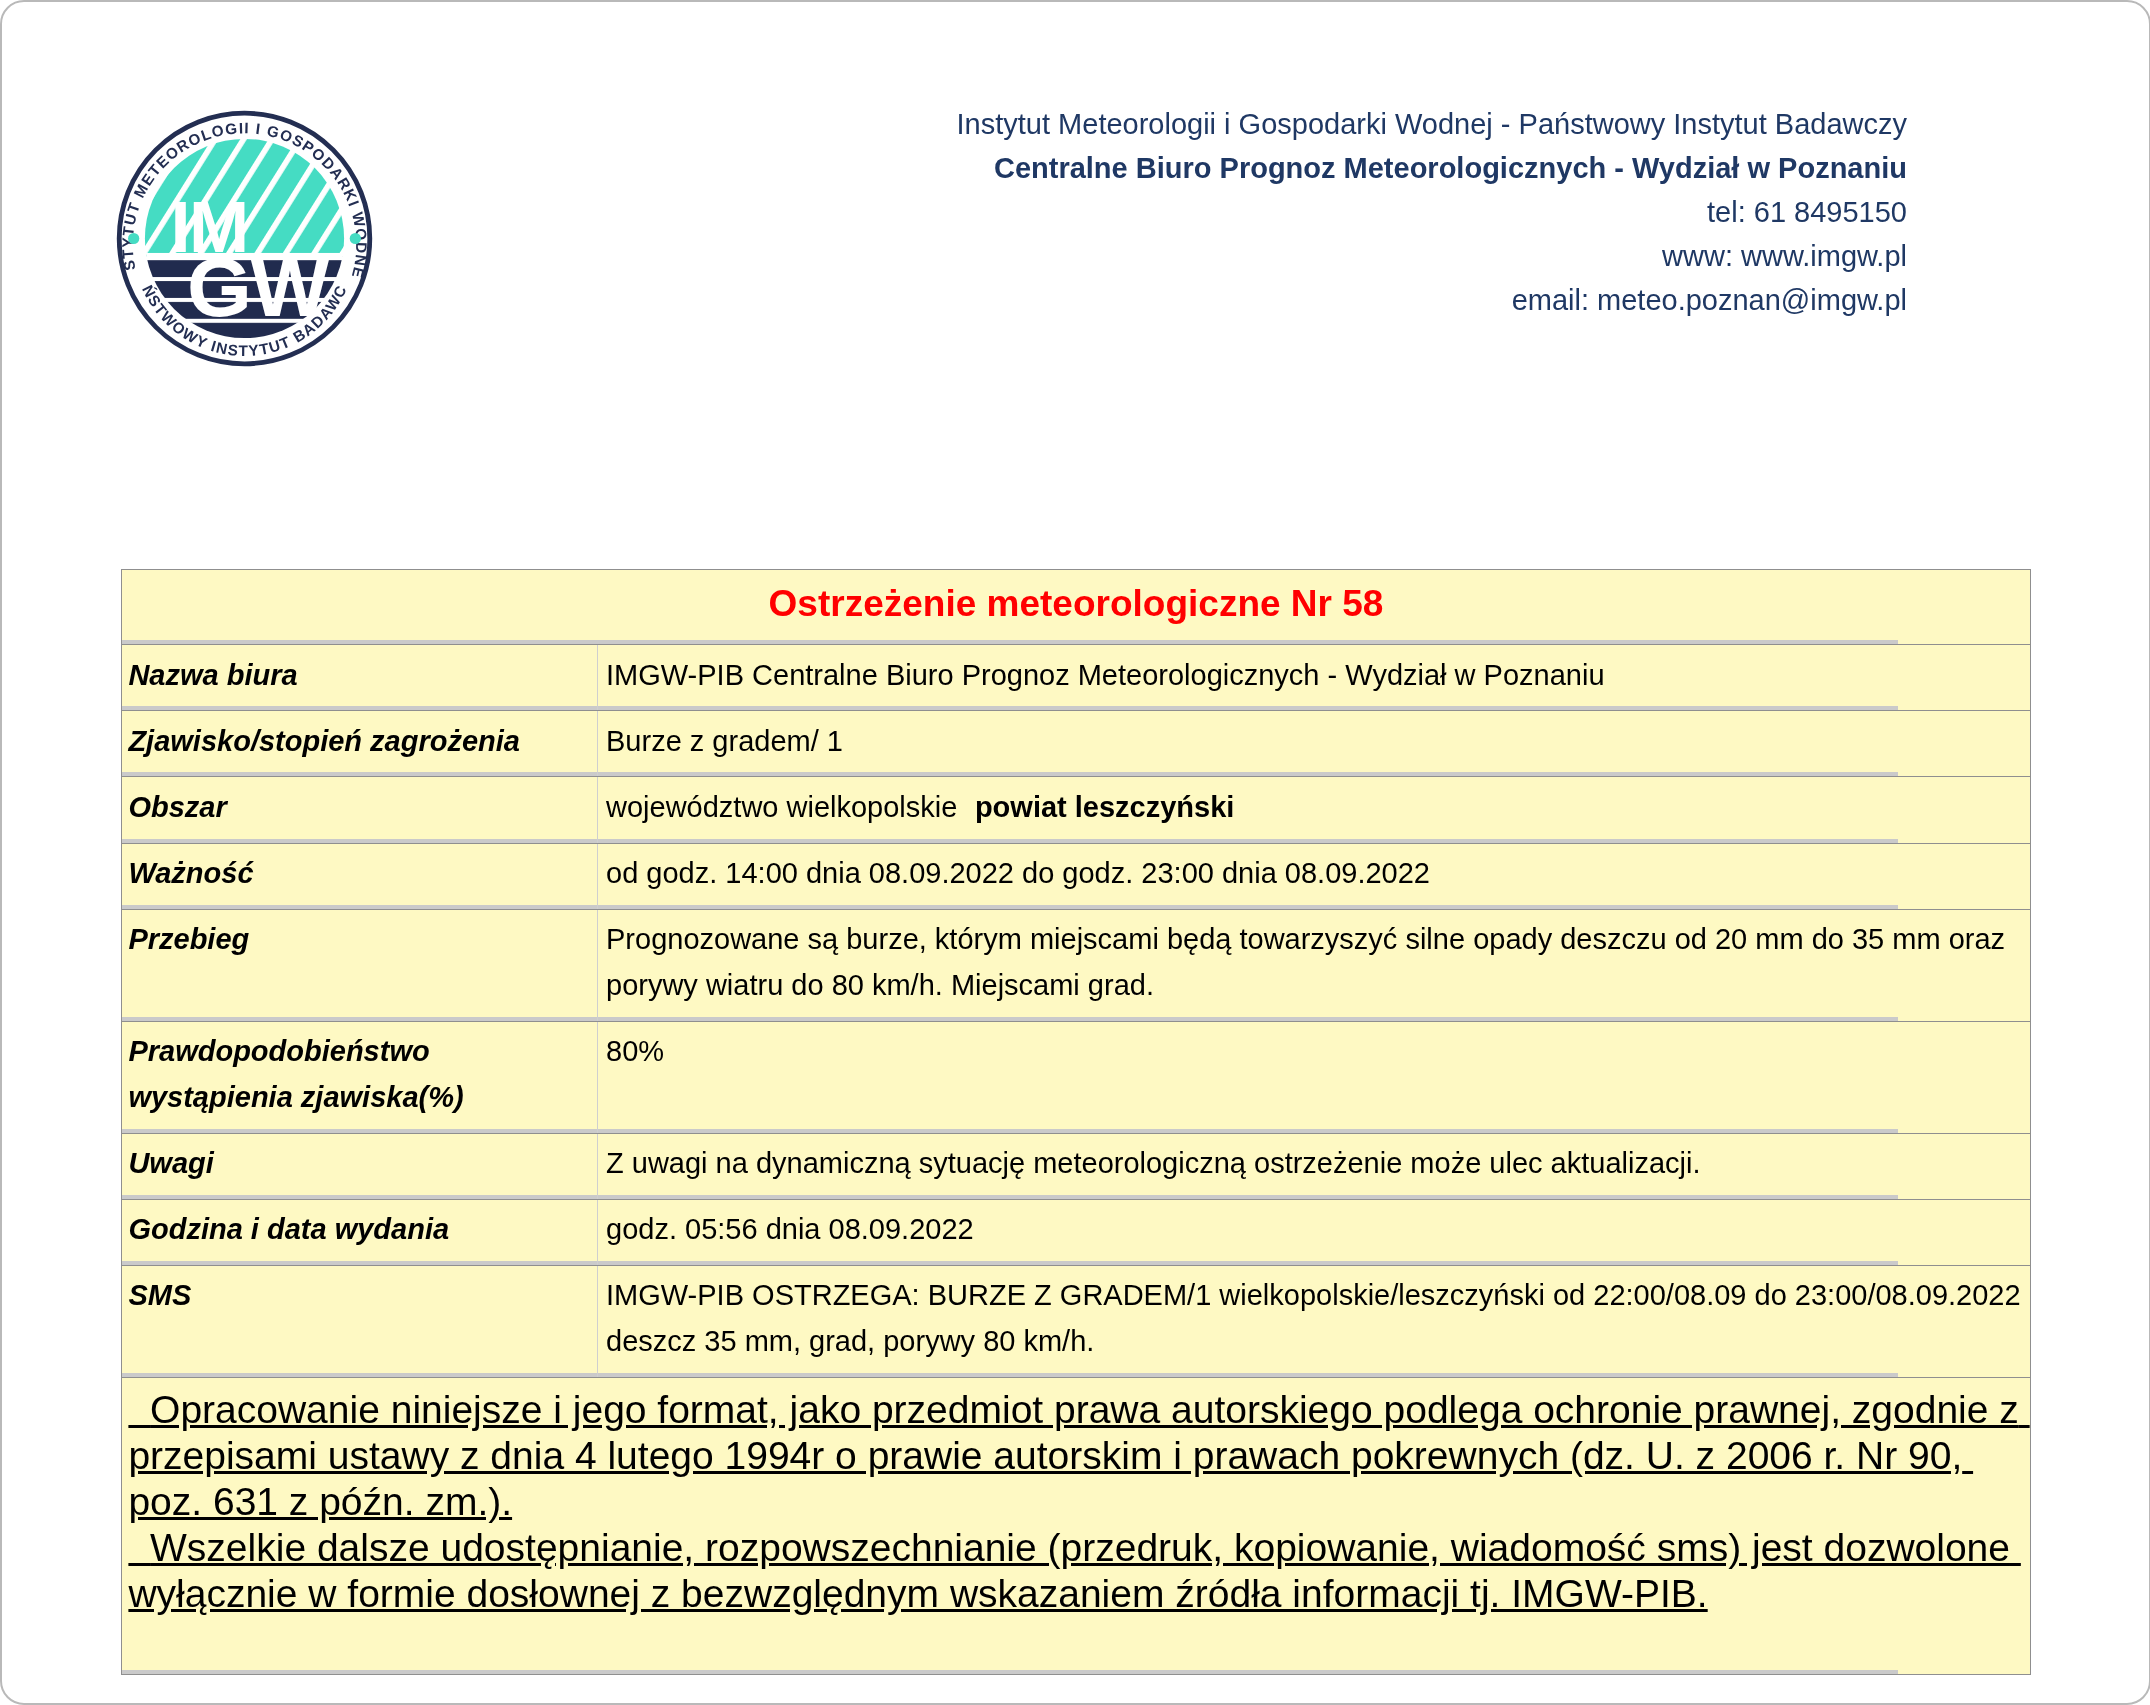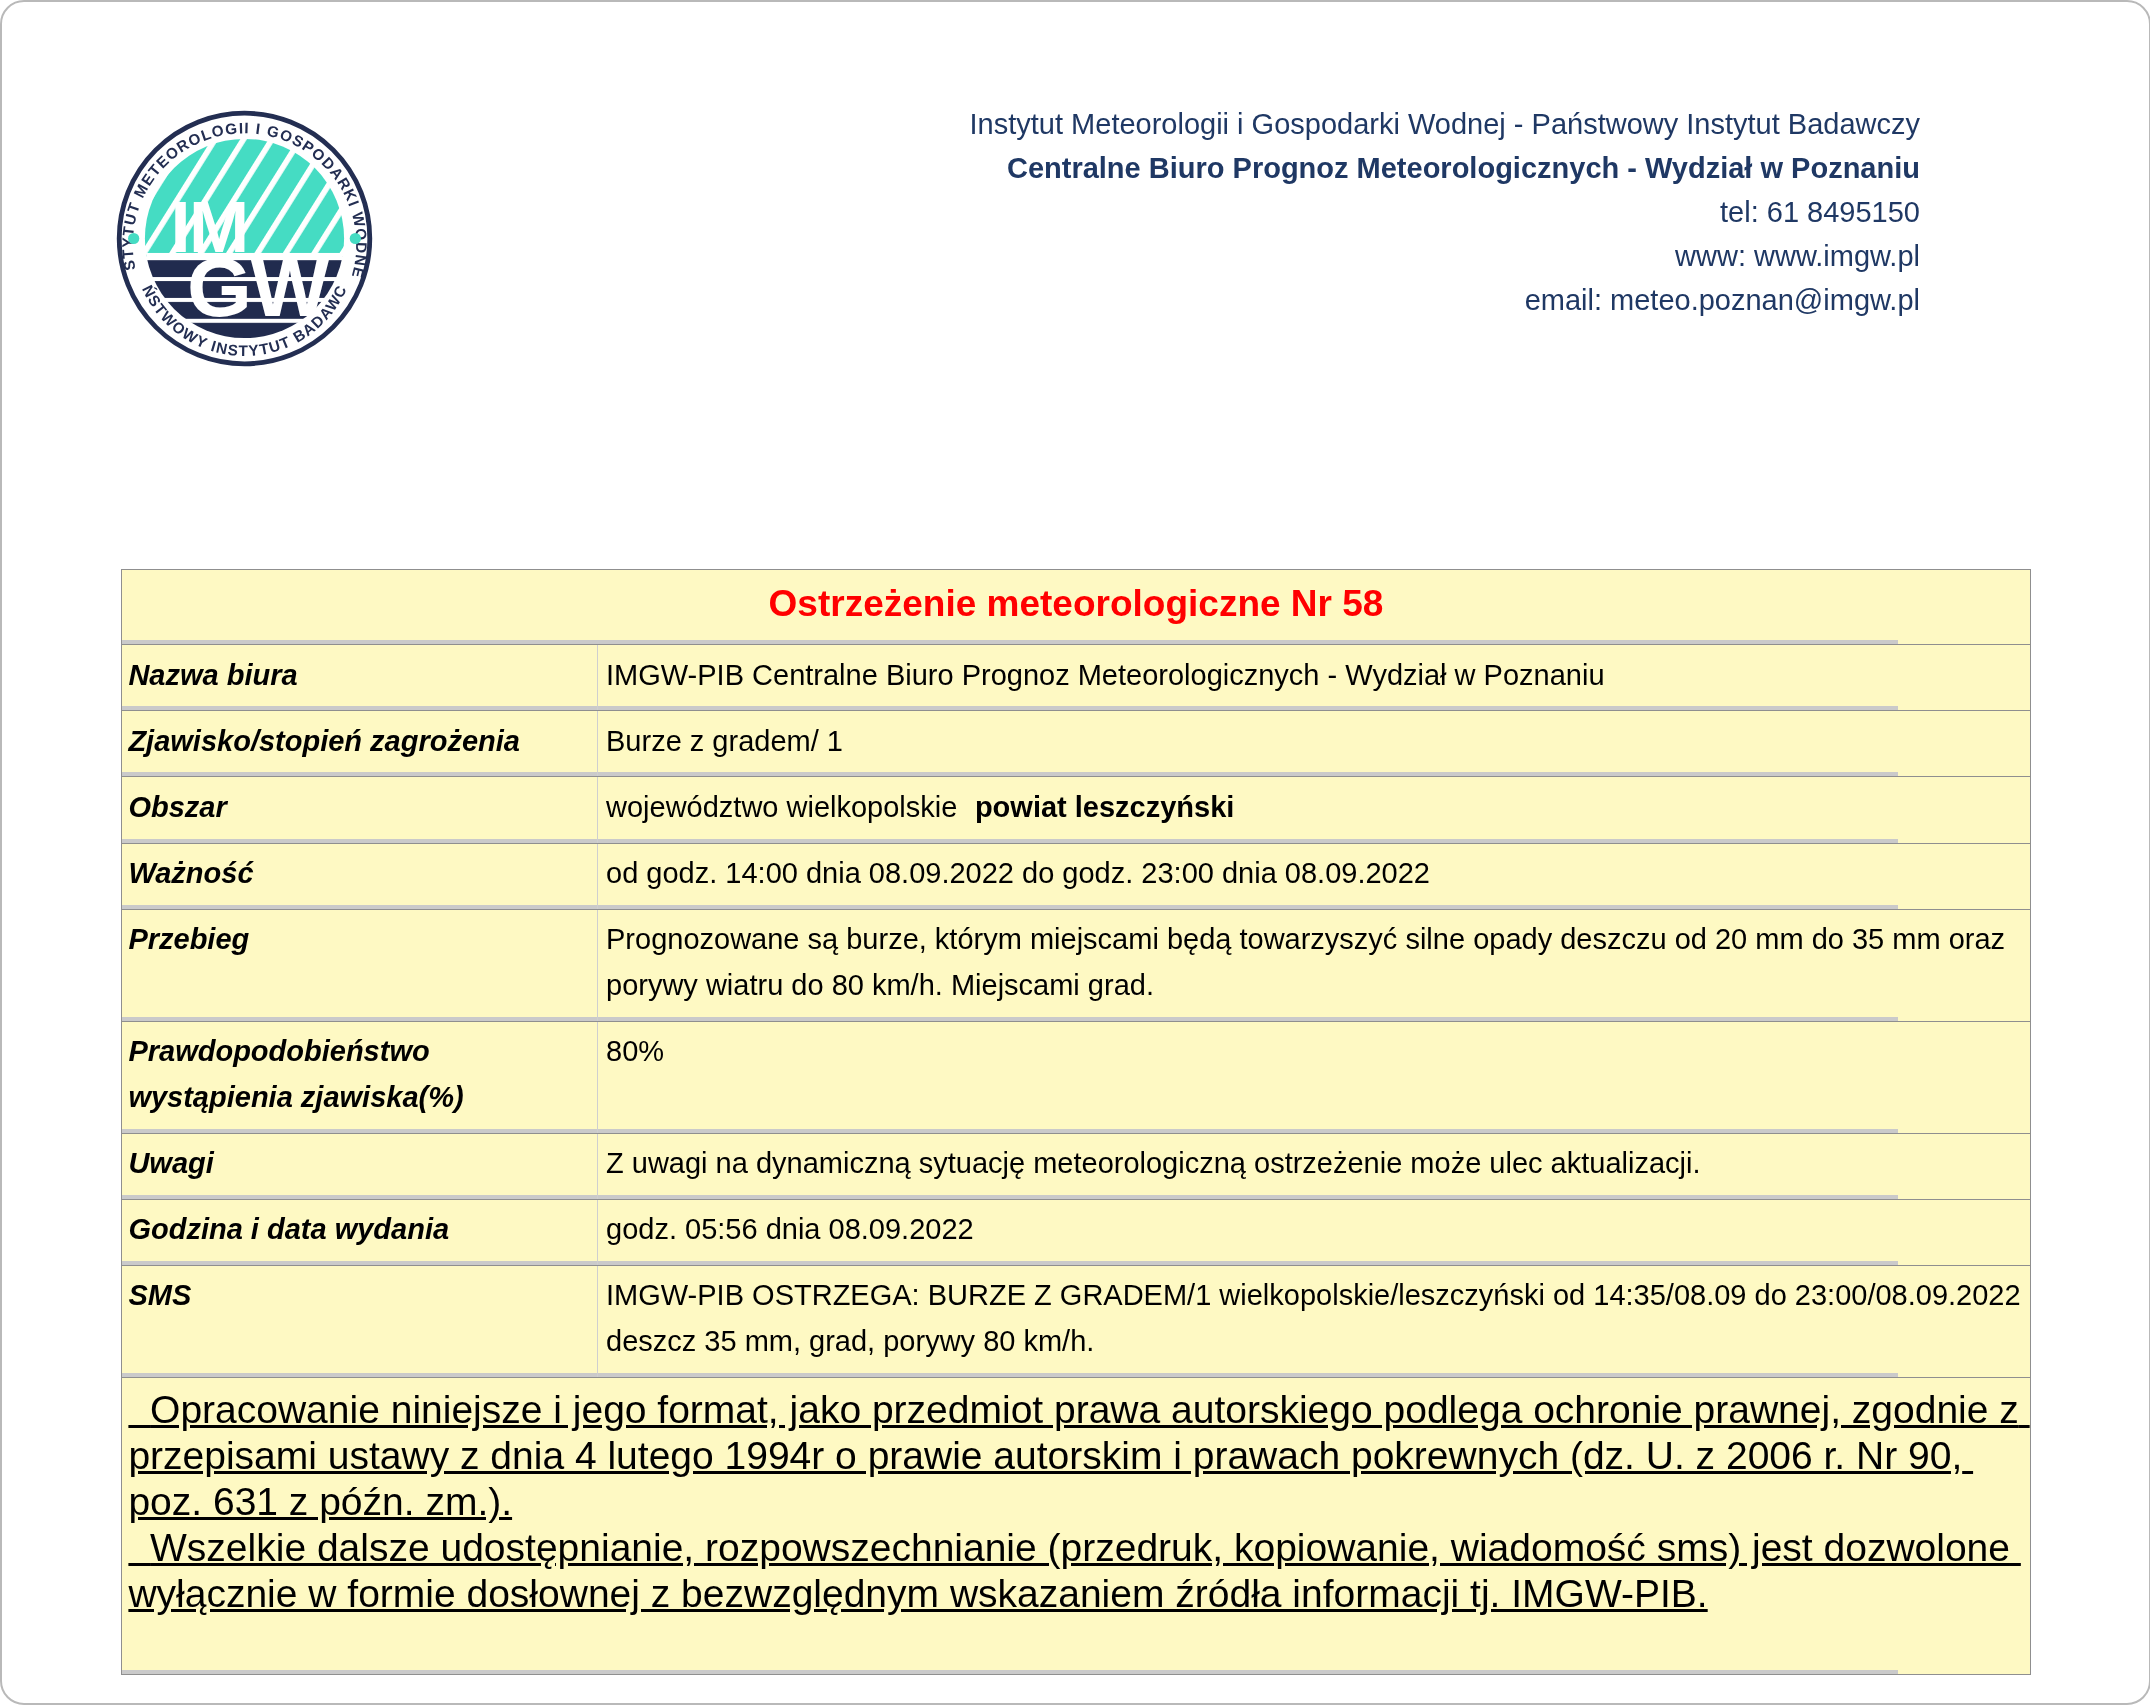--- a/index.html
+++ b/index.html
@@ -3,21 +3,21 @@
 <meta charset="utf-8">
 <style>
   html,body { margin:0; padding:0; background:#ffffff; }
   .page {
     width:2151px; height:1705px; box-sizing:border-box; position:relative;
     background:#ffffff; border:2.4px solid #b9b9b9; border-radius:24px; overflow:hidden;
     font-family:"Liberation Sans","DejaVu Sans",sans-serif; color:#000;
   }
   
   .logo { position:absolute; left:114px; top:108px; width:257px; height:257px; }
-  .address { position:absolute; right:229px; top:100px; text-align:right;
+  .address { position:absolute; right:242px; top:100px; text-align:right;
              color:#1f3864; font-size:29px; line-height:44px; }
   .address .addr-line { white-space:nowrap; }
   .address .bold { font-weight:bold; }
   
   table.warning-table {
     position:absolute; left:119px; top:567px; width:1910px;
     border-collapse:collapse; table-layout:fixed; background:#fef9c3;
     border:1.6px solid #8f8f8f;
   }
   td {
@@ -142,21 +142,21 @@
       <td class="value">Z uwagi na dynamiczną sytuację meteorologiczną ostrzeżenie może ulec aktualizacji.</td>
     </tr>
 
     <tr>
       <td class="label">Godzina i data wydania</td>
       <td class="value">godz. 05:56 dnia 08.09.2022</td>
     </tr>
 
     <tr>
       <td class="label">SMS</td>
-      <td class="value">IMGW-PIB OSTRZEGA: BURZE Z GRADEM/1 wielkopolskie/leszczyński od 14:35/08.09 do 23:00/08.09.2022 deszcz 35 mm, grad, porywy 80 km/h.</td>
+      <td class="value">IMGW-PIB OSTRZEGA: BURZE Z GRADEM/1 wielkopolskie/leszczyński od 22:00/08.09 do 23:00/08.09.2022 deszcz 35 mm, grad, porywy 80 km/h.</td>
     </tr>
 
     <tr>
       <td colspan="2" class="footer-cell">
         <p class="foot-p">  Opracowanie niniejsze i jego format, jako przedmiot prawa autorskiego podlega ochronie prawnej, zgodnie z przepisami ustawy z dnia 4 lutego 1994r o prawie autorskim i prawach pokrewnych (dz. U. z 2006 r. Nr 90, poz. 631 z późn. zm.).</p>
         <p class="foot-p">  Wszelkie dalsze udostępnianie, rozpowszechnianie (przedruk, kopiowanie, wiadomość sms) jest dozwolone wyłącznie w formie dosłownej z bezwzględnym wskazaniem źródła informacji tj. IMGW-PIB.</p>
       </td>
     </tr>
   </tbody>
     </table>

